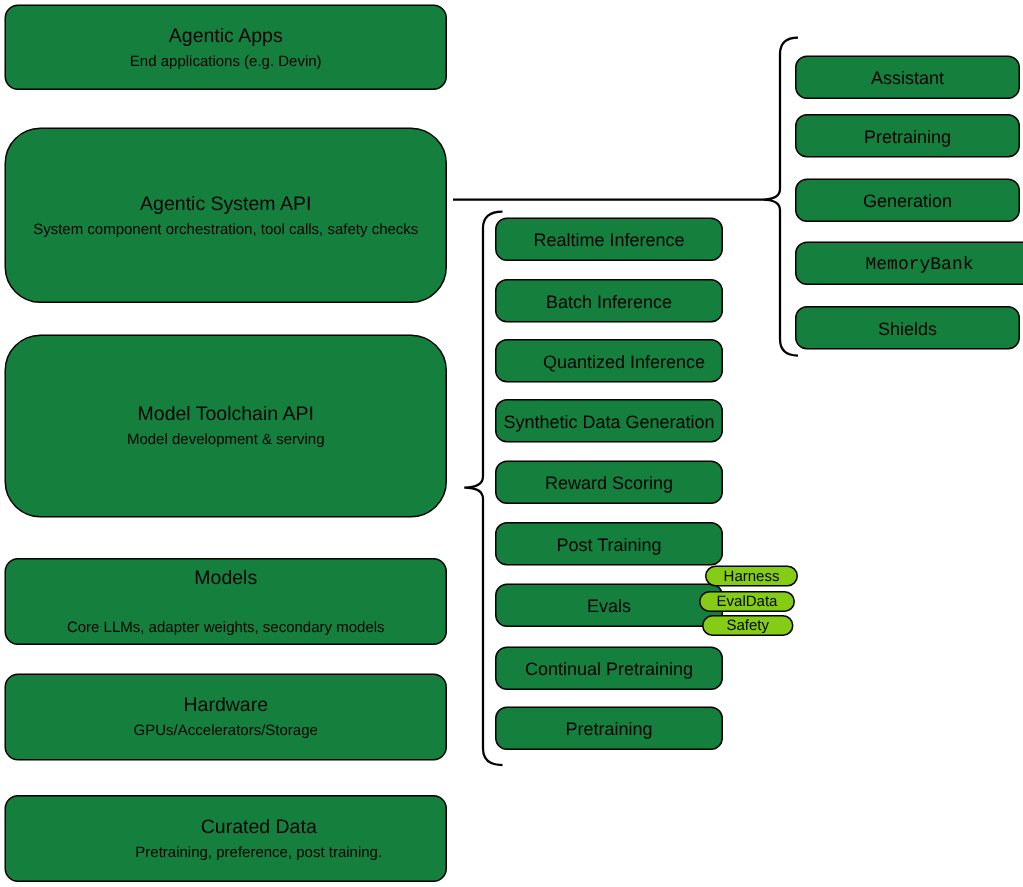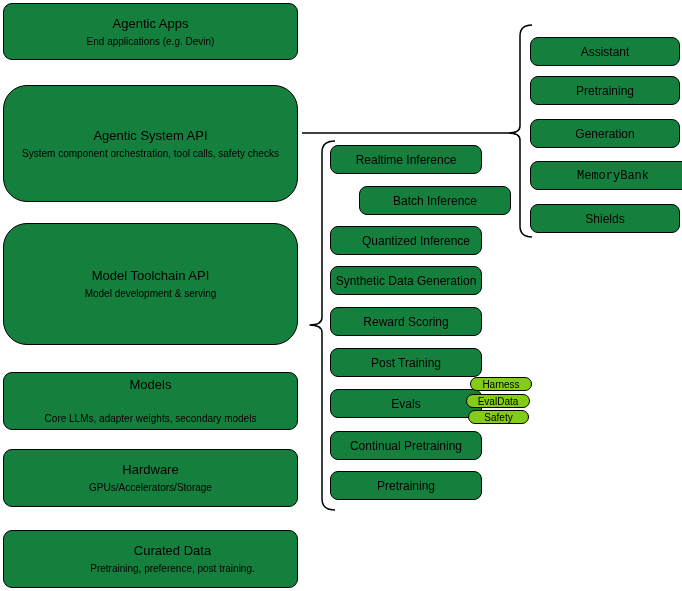--- a/index.html
+++ b/index.html
@@ -103,21 +103,21 @@
   </div>
 
   <div class="node" style="left:3px;top:530px;width:295px;height:58px;border-radius:9px;padding-left:44px;">
     <div class="title">Curated Data</div>
     <div class="subtitle">Pretraining, preference, post training.</div>
   </div>
 
   <div class="node" style="left:330px;top:145px;width:152px;height:29px;border-radius:8px;">
     <div class="label">Realtime Inference</div>
   </div>
-  <div class="node" style="left:330px;top:186px;width:152px;height:29px;border-radius:8px;margin-left:29px;">
+  <div class="node" style="left:330px;top:186px;width:152px;height:29px;border-radius:8px;">
     <div class="label">Batch Inference</div>
   </div>
   <div class="node" style="left:330px;top:226px;width:152px;height:29px;border-radius:8px;padding-left:20px;">
     <div class="label">Quantized Inference</div>
   </div>
   <div class="node" style="left:330px;top:266px;width:152px;height:29px;border-radius:8px;">
     <div class="label">Synthetic Data Generation</div>
   </div>
   <div class="node" style="left:330px;top:307px;width:152px;height:29px;border-radius:8px;">
     <div class="label">Reward Scoring</div>

